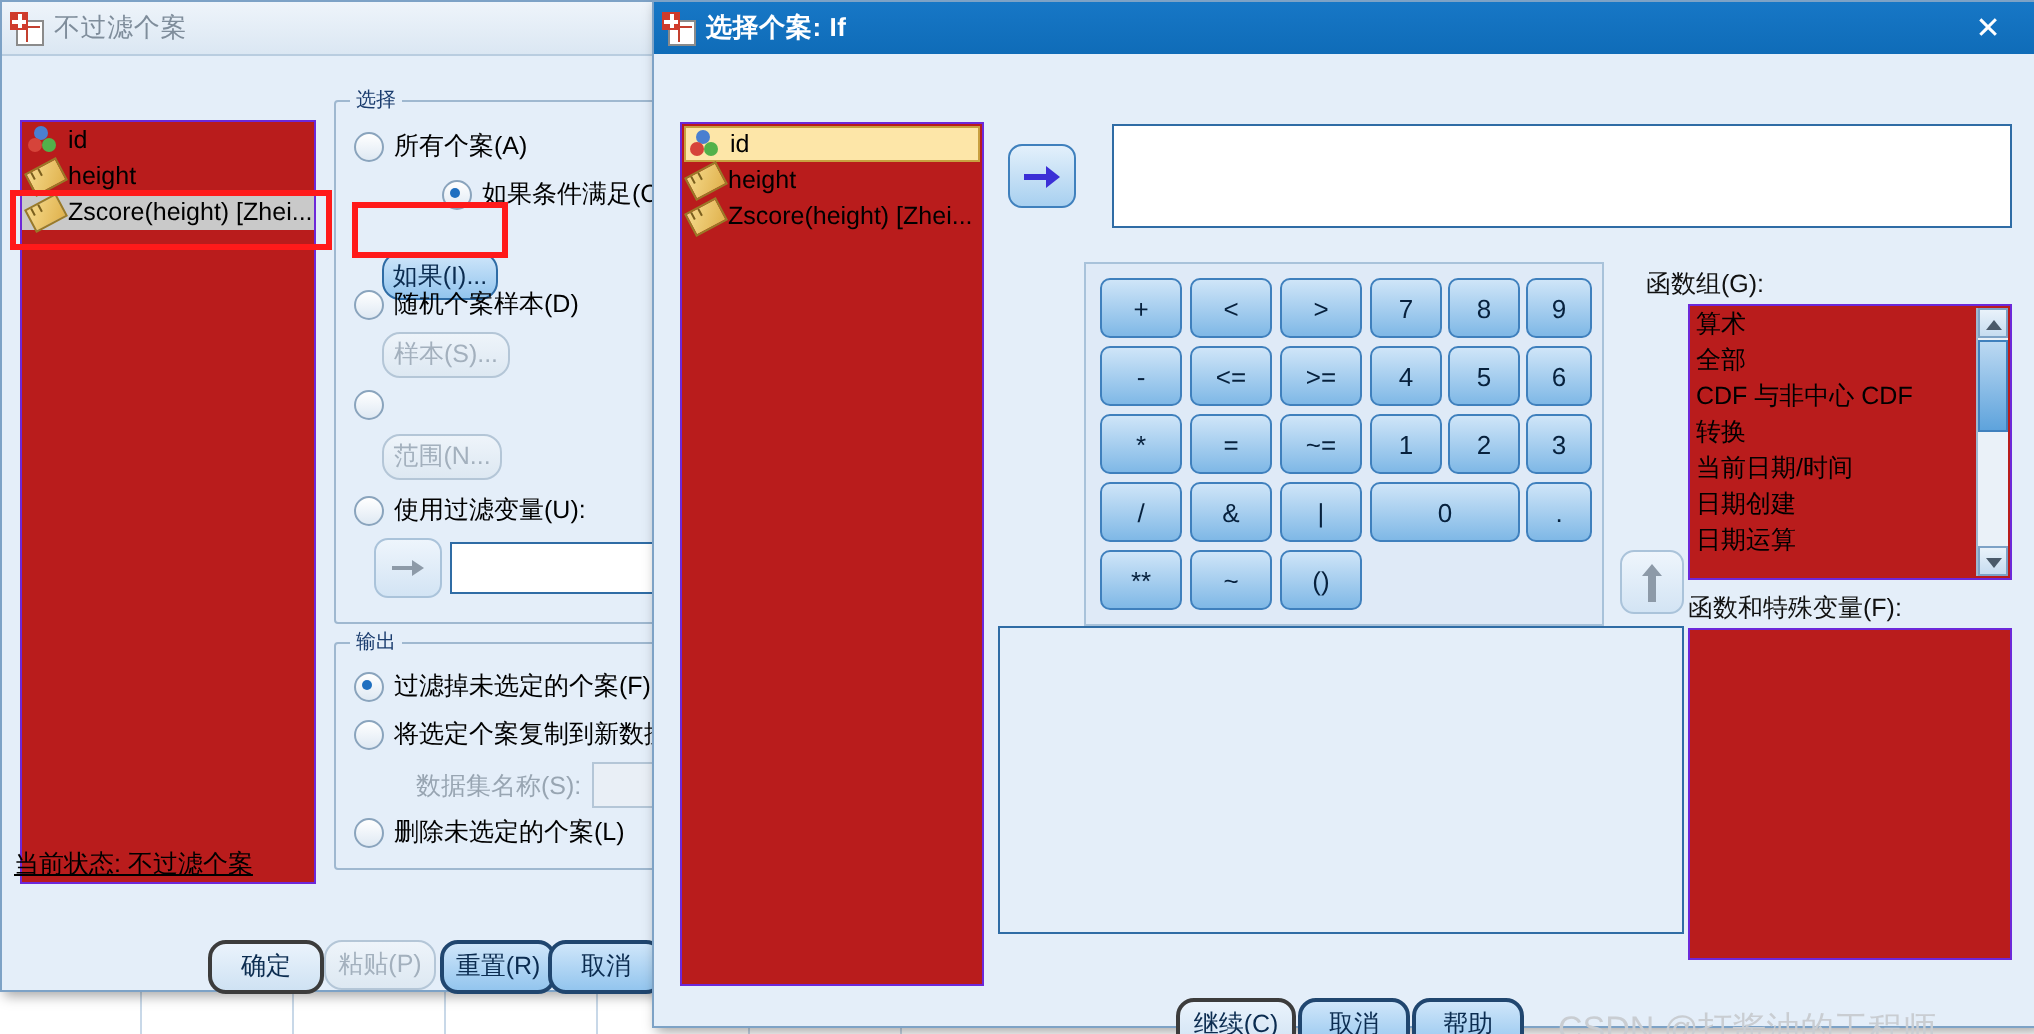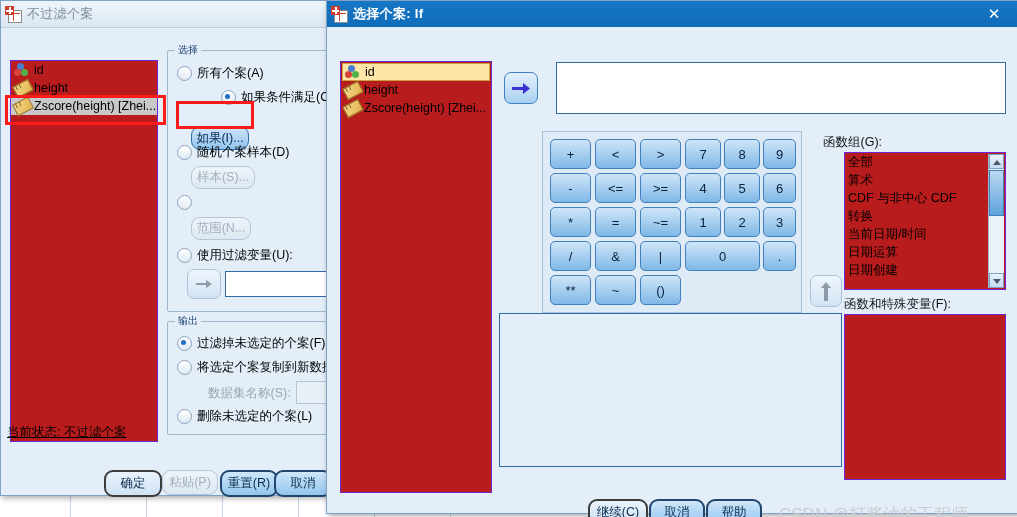--- a/index.html
+++ b/index.html
@@ -306,39 +306,39 @@
 
     <div class="arrowbtn dis" style="left:483px;top:248px;width:30px;height:30px;">
       <svg width="12" height="19" viewBox="0 0 12 19">
         <path d="M6 0l5 6H8v13H4V6H1z" fill="#8d9aa8"></path>
       </svg>
     </div>
 
     <span class="panel-label" style="left:496px;top:107px;">函数组(G):</span>
     <div class="listbox" style="left:517px;top:125px;width:160px;height:136px;">
       <div class="row">
+          <span>算术</span>
+        </div>
+      <div class="row">
           <span>全部</span>
         </div>
       <div class="row">
-          <span>算术</span>
-        </div>
-      <div class="row">
           <span>CDF 与非中心 CDF</span>
         </div>
       <div class="row">
           <span>转换</span>
         </div>
       <div class="row">
           <span>当前日期/时间</span>
         </div>
       <div class="row">
+          <span>日期创建</span>
+        </div>
+      <div class="row">
           <span>日期运算</span>
-        </div>
-      <div class="row">
-          <span>日期创建</span>
         </div>
 
       <div class="scrollbar">
         <div class="sb-btn" style="top:0;">
           <span class="sb-arrow" style="border-bottom:5px solid #4a5a6a;"></span>
         </div>
         <div class="sb-thumb" style="top:16px;height:46px;"></div>
         <div class="sb-btn" style="bottom:0;">
           <span class="sb-arrow" style="top:5px;border-top:5px solid #4a5a6a;"></span>
         </div>

